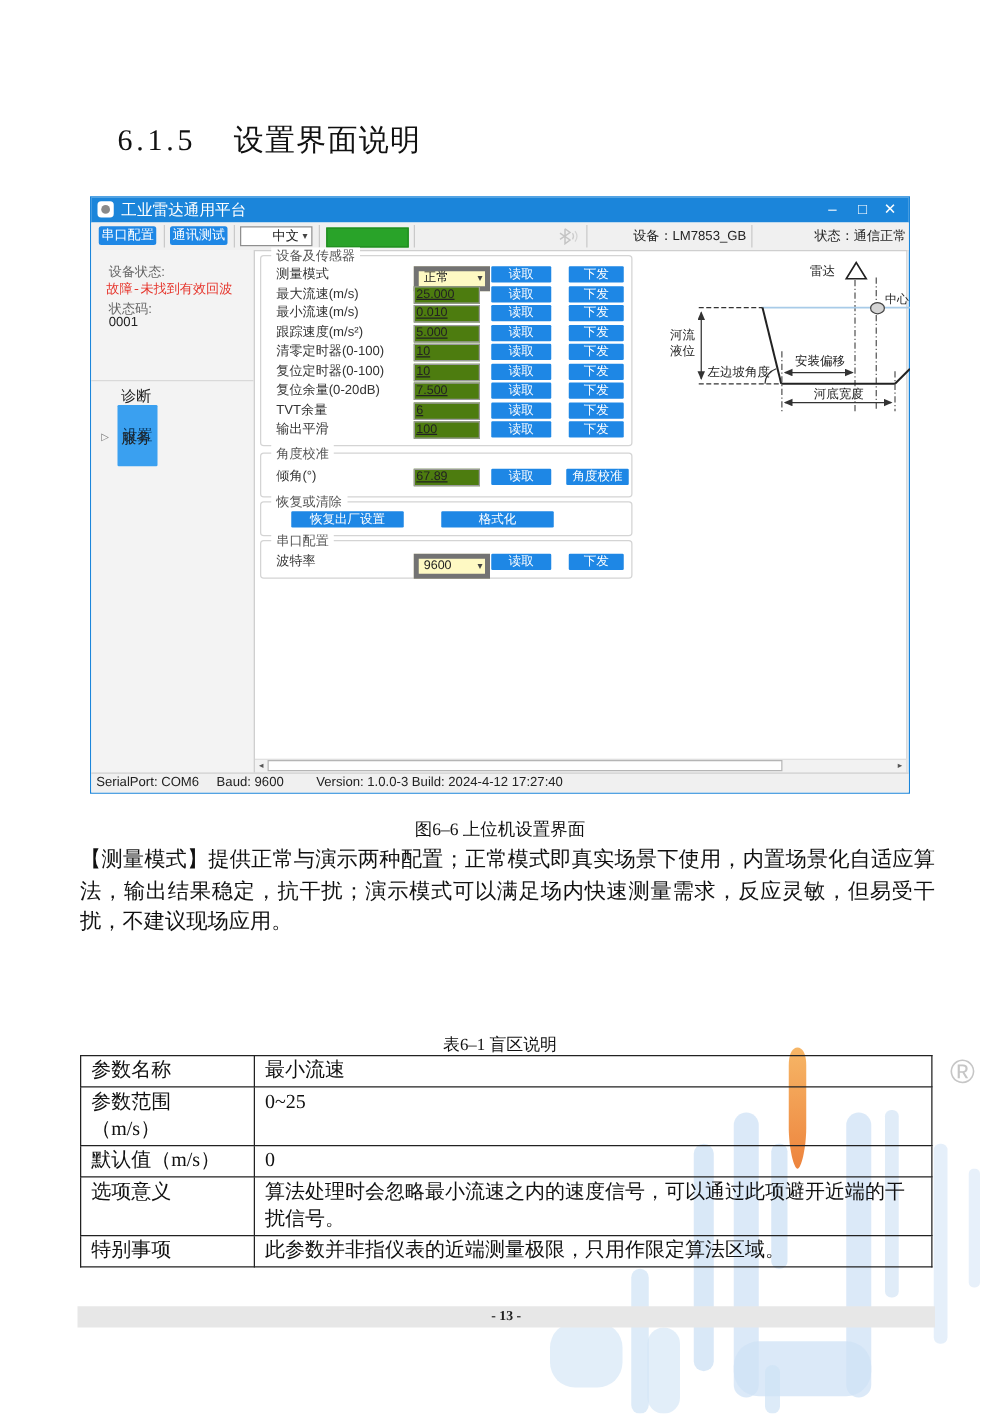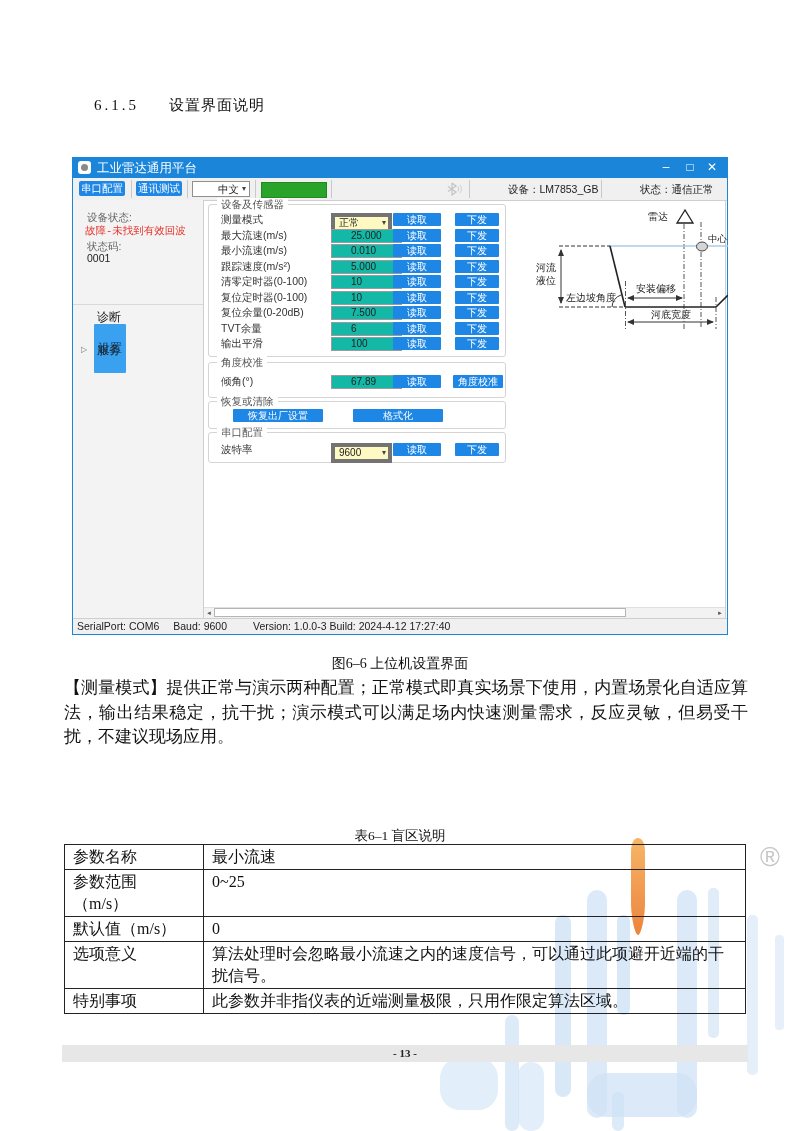--- a/index.html
+++ b/index.html
@@ -2,21 +2,21 @@
 <html><head>
 <meta charset="utf-8">
 <style>
   html,body{margin:0;padding:0;background:#fff;}
   .page{position:relative;width:800px;height:1131px;background:#fff;overflow:hidden;
         font-family:"Liberation Sans","DejaVu Sans",sans-serif;}
   .abs{position:absolute;}
 
   
   .doc-serif{font-family:"Liberation Serif","DejaVu Serif",serif;color:#111;}
-  .heading{left:94px;top:96px;font-size:15px;}
+  .heading{left:94px;top:96px;font-size:24px;}
   .heading .num{letter-spacing:3px;}
   .heading .txt{margin-left:30px;letter-spacing:1px;}
   .fig-caption{left:0;top:655px;width:800px;text-align:center;font-size:14px;}
   .para{left:64px;width:684px;font-size:17px;line-height:24.5px;text-align:justify;}
   .para1{top:676px;}
   .para2{top:800px;}
   .tbl-caption{left:0;top:827px;width:800px;text-align:center;font-size:13.5px;}
   table.spec{position:absolute;left:64px;top:844px;width:682px;border-collapse:collapse;
              table-layout:fixed;background:transparent;}
   table.spec td{border:1.5px solid #222;font-family:"Liberation Serif","DejaVu Serif",serif;
@@ -36,38 +36,38 @@
   .ctl-min{right:50px;} .ctl-max{right:26px;} .ctl-close{right:4px;}
 
   .toolbar{left:0;top:20px;right:0;height:22px;background:#f0f0f0;border-bottom:1px solid #d6d6d6;}
   .tbtn{top:3px;height:15px;line-height:15px;background:#1e87e5;color:#fff;text-align:center;
         font-size:10.5px;border-radius:2px;}
   .tsep{top:2px;width:1px;height:18px;background:#c9c9c9;}
   .combo{background:#fff;border:1px solid #8f8f8f;height:14px;line-height:14px;font-size:10.5px;color:#222;}
   .combo .cv{position:absolute;left:5px;top:0;margin-left:20px;}
   .combo .caret{position:absolute;right:3px;top:0;font-size:8px;color:#444;}
   .progress{top:4px;height:14px;background:#29a329;border:1px solid #1f8a1f;}
-  .tb-text{top:0;height:22px;line-height:22px;font-size:10.5px;color:#222;text-align:left;padding-left:37px;}
+  .tb-text{top:0;height:22px;line-height:22px;font-size:10.5px;color:#222;text-align:right;}
 
   .sidebar{left:0;top:42px;width:130px;height:419px;background:#f3f3f3;border-right:1px solid #cfcfcf;}
   .sb-label{font-size:10.5px;color:#666;}
   .sb-red{font-size:10.5px;color:#e6342b;font-family:Liberation Mono, monospace;}
   .sb-val{font-size:10.5px;color:#222;}
   .sb-div{left:0;right:0;top:104px;height:1px;background:#d9d9d9;}
   .nav-item{left:24px;font-size:12px;color:#222;text-align:right;}
   .nav-sel{left:21px;background:#3aa0f0;color:#08355c;padding:16px 4px;border-radius:1px;}
   .nav-arrow{left:8px;font-size:8px;color:#777;}
 
   .mainpanel{left:130px;top:42px;width:523px;height:419px;background:#fff;border:1px solid #cfcfcf;box-sizing:border-box;}
   .group{border:1px solid #d4d4d4;border-radius:3px;}
   .legend{position:absolute;top:-7px;left:8px;background:#fff;padding:0 4px;font-size:10.5px;color:#555;}
   .frow{position:absolute;left:0;right:0;height:13px;}
   .flabel{position:absolute;left:12px;top:0;font-size:10.5px;color:#333;line-height:13px;}
-  .finput{position:absolute;left:122px;top:0;width:50px;height:12px;line-height:12px;background:#14b8a6;
-          border:1px solid #9b9b9b;font-size:10px;color:#222;padding-left:19px;}
+  .finput{position:absolute;left:122px;top:0;width:50px;height:12px;line-height:12px;background:#4d7c0f;
+          border:1px solid #9b9b9b;font-size:10px;color:#222;padding-left:1px;text-decoration:underline;}
   .fselect{position:absolute;left:122px;top:0;width:53px;height:12px;background:#fef9c3;border:4px solid #737373;}
   .fselect .cv{position:absolute;left:4px;top:0;font-size:10px;line-height:12px;color:#222;}
   .fselect .caret{position:absolute;right:2px;top:1px;font-size:8px;color:#444;}
   .btn{position:absolute;top:0;height:13px;line-height:13px;background:#1e87e5;color:#fff;
        text-align:center;font-size:10px;border-radius:1px;}
   .btn.read{left:184px;width:48px;}
   .btn.write{left:246px;width:44px;}
   .btn.cal{left:244px;width:50px;}
   .btn.wideA{left:24px;width:90px;top:7px;}
   .btn.wideB{left:144px;width:90px;top:7px;}

